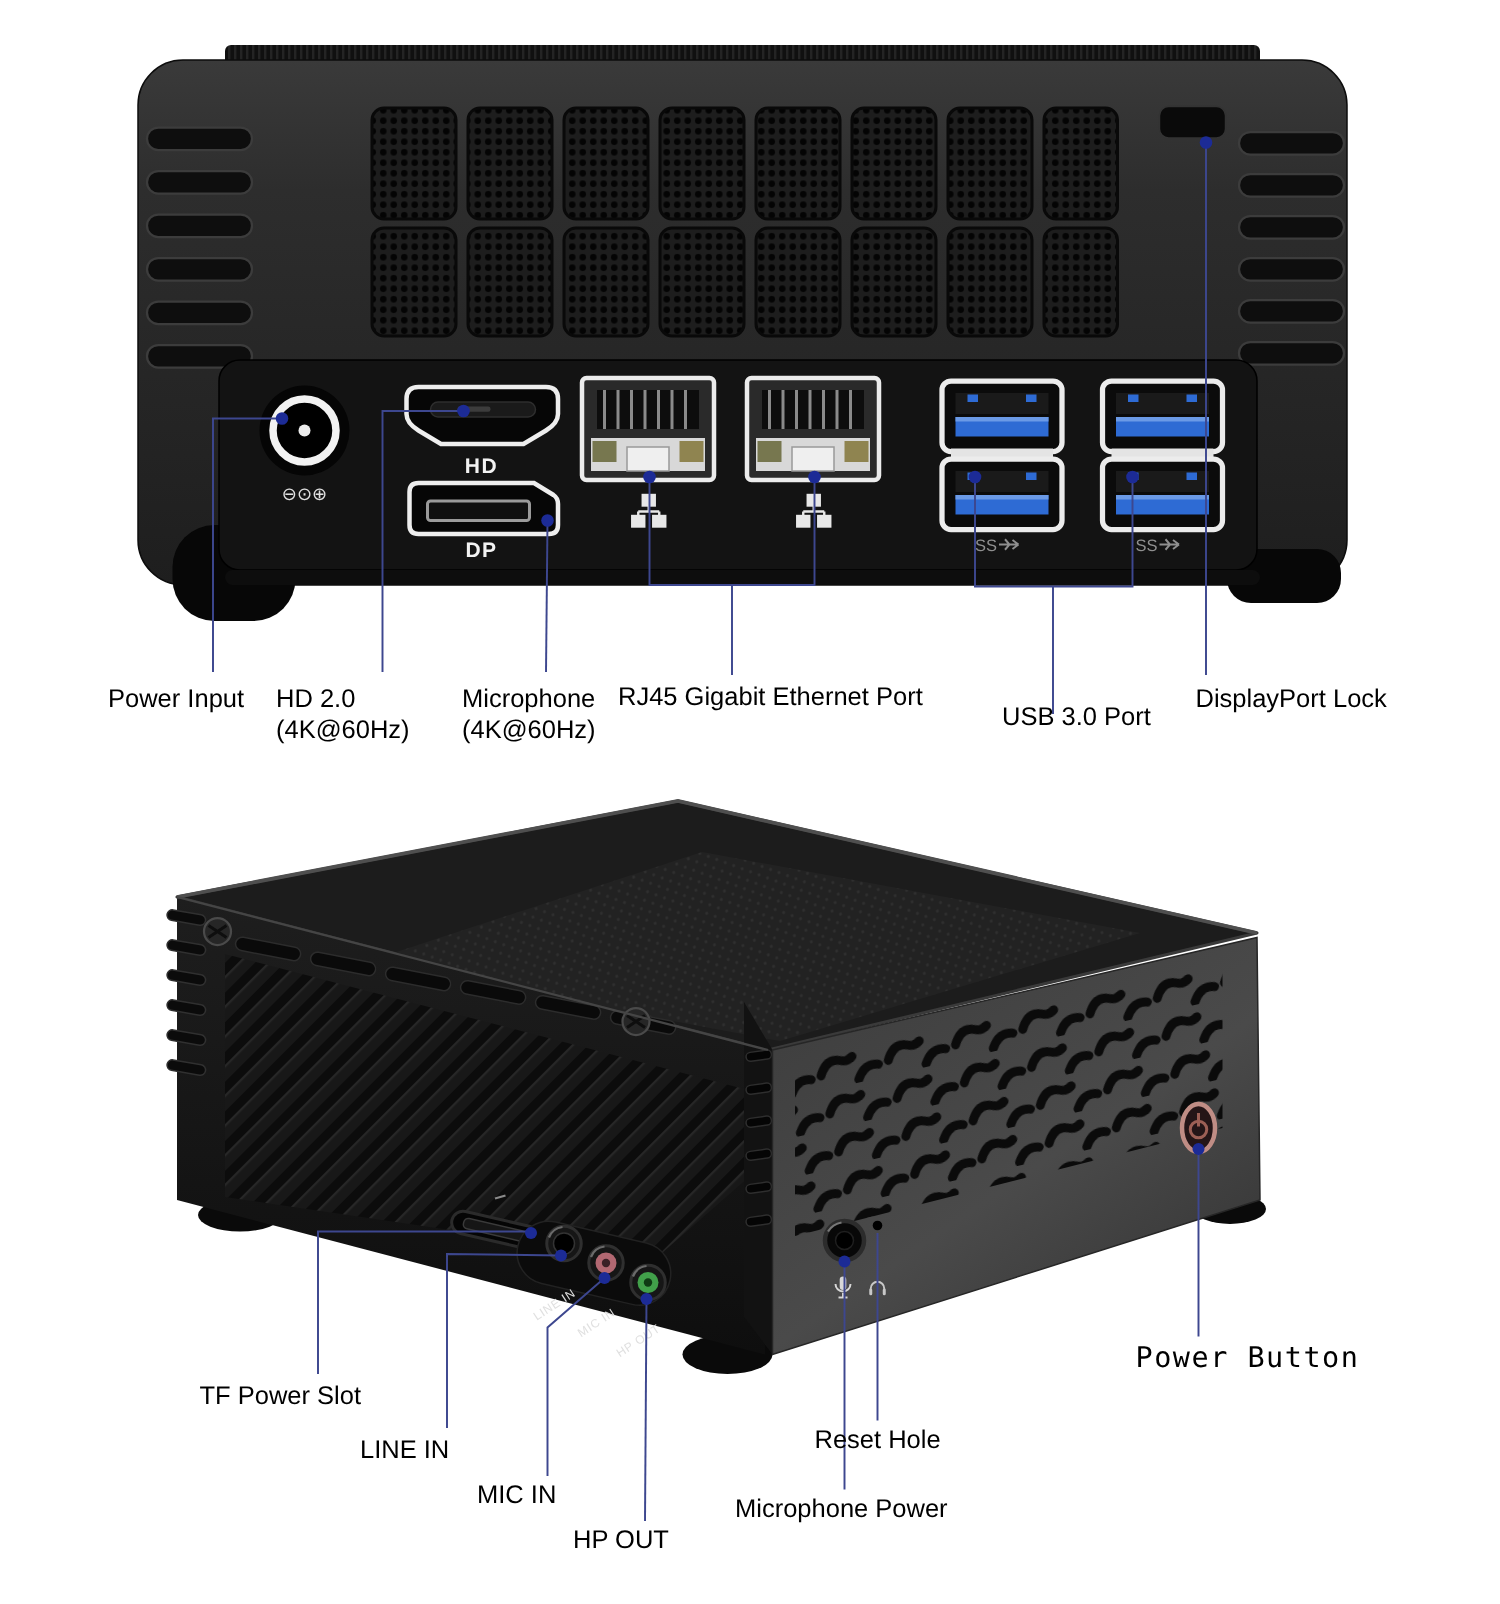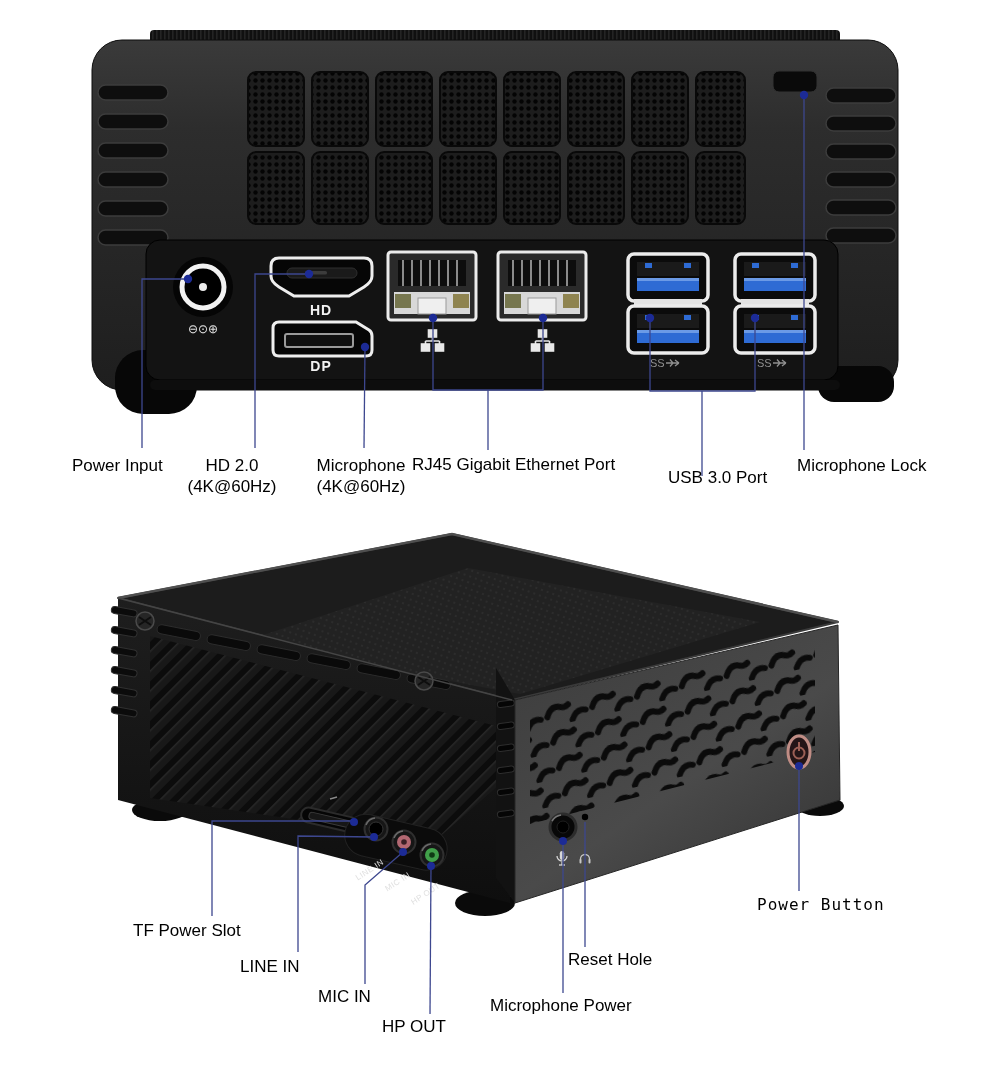--- a/index.html
+++ b/index.html
@@ -1,21 +1,21 @@
 <!DOCTYPE html>
 <html><head>
 <meta charset="utf-8">
 <style>
   html,body{margin:0;padding:0;background:#ffffff;}
   .canvas{position:relative;width:1000px;height:1069px;background:#ffffff;overflow:hidden;
           font-family:"Liberation Sans",sans-serif;}
   .scene{position:absolute;left:0;top:0;z-index:1;}
   .lbl{position:absolute;z-index:2;color:#000000;font-size:17px;line-height:20px;white-space:nowrap;}
-  .lbl.ctr{text-align:center;}
-  .lbl.mono{font-family:"DejaVu Sans Mono",monospace;font-size:16px;letter-spacing:1px;}
+  .lbl.ctr{text-align:left;}
+  .lbl.mono{font-family:"DejaVu Sans Mono",monospace;font-size:19px;letter-spacing:1px;}
   svg text{font-family:"Liberation Sans",sans-serif;}
   svg text.devmark{fill:#f2f2f2;font-weight:bold;}
   svg text.tiny{fill:#e0e0e0;}
 </style>
 </head>
 <body>
 
 <div class="canvas">
 
 <svg class="scene" width="1000" height="1069" viewBox="0 0 1000 1069">
@@ -340,23 +340,23 @@
   </g>
 </svg>
 
 <div class="lbl" style="left:72px;top:456px">Power Input</div>
 <div class="lbl ctr" style="left:184px;top:456px;width:96px">HD 2.0</div>
 <div class="lbl ctr" style="left:184px;top:477px;width:96px">(4K@60Hz)</div>
 <div class="lbl ctr" style="left:308px;top:456px;width:106px">Microphone</div>
 <div class="lbl ctr" style="left:308px;top:477px;width:106px">(4K@60Hz)</div>
 <div class="lbl" style="left:412px;top:455px">RJ45 Gigabit Ethernet Port</div>
 <div class="lbl" style="left:668px;top:468px">USB 3.0 Port</div>
-<div class="lbl" style="left:797px;top:456px">Microphone Lock</div>
+<div class="lbl" style="left:797px;top:456px">DisplayPort Lock</div>
 
 <div class="lbl" style="left:133px;top:921px">TF Power Slot</div>
 <div class="lbl" style="left:240px;top:957px">LINE IN</div>
 <div class="lbl" style="left:318px;top:987px">MIC IN</div>
 <div class="lbl" style="left:382px;top:1017px">HP OUT</div>
 <div class="lbl" style="left:490px;top:996px">Microphone Power</div>
-<div class="lbl" style="left:568px;top:950px">Reset Hole</div>
+<div class="lbl" style="left:543px;top:950px">Reset Hole</div>
 <div class="lbl mono" style="left:757px;top:895px">Power Button</div>
 
 </div>
 
 </body></html>

